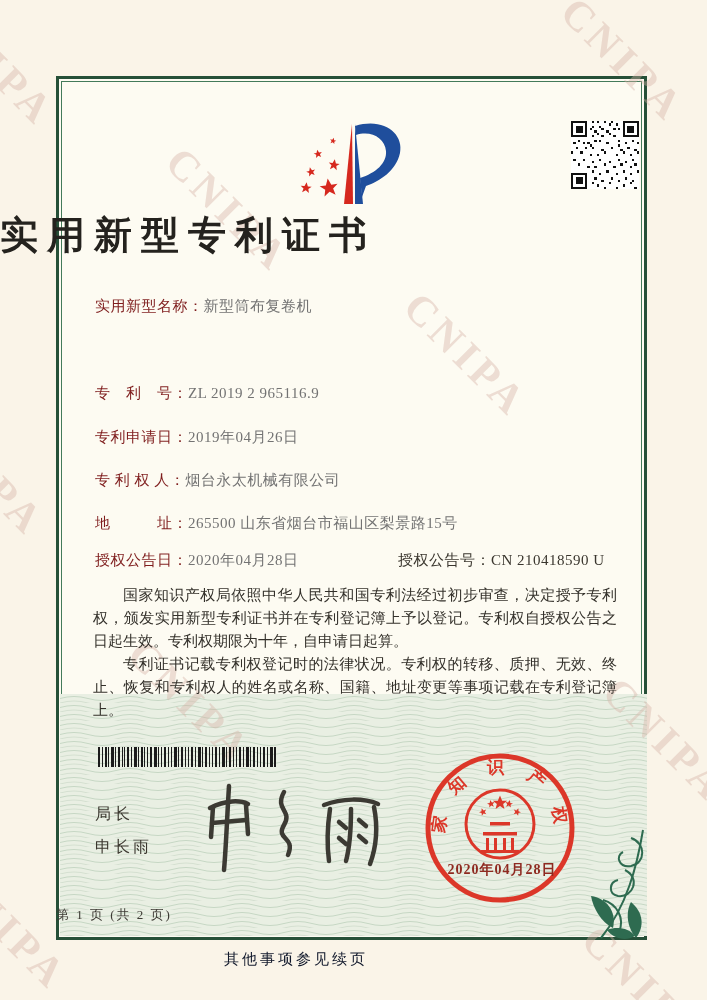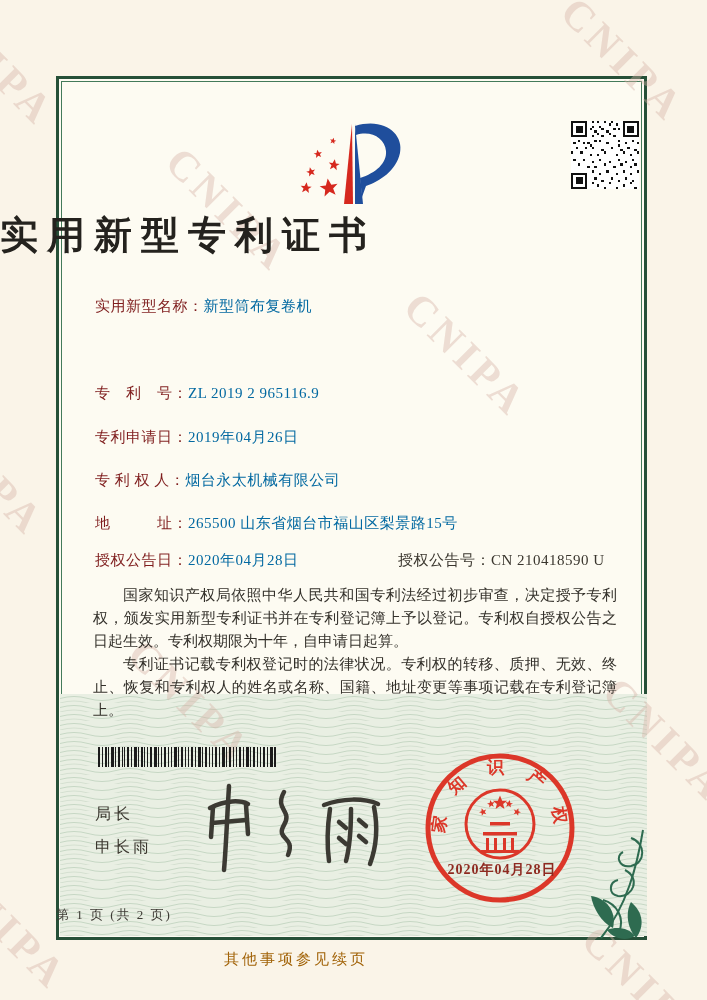--- a/index.html
+++ b/index.html
@@ -11,30 +11,30 @@
       transform:rotate(45deg);transform-origin:left top;white-space:nowrap;pointer-events:none;}
   .frame{position:absolute;left:56px;top:76px;width:585px;height:858px;border:3px solid #265038;
          background:#fdfbf2;z-index:0;}
   .frame-inner{position:absolute;inset:2px;border:1px solid #437a5a;}
   .z{position:absolute;z-index:3;}
   .cert-no{left:95px;top:116px;font-size:15px;letter-spacing:2px;color:#45413a;}
   .title{left:0;width:704px;top:210px;text-align:left;font-size:38px;font-weight:bold;
          letter-spacing:9px;color:#24221e;}
   .row{left:95px;width:540px;font-size:15px;letter-spacing:0.5px;white-space:pre;color:#3a362e;}
   .row .lbl{color:#7f1d1d;}
-  .row .val{color:#0369a1;}
+  .row .val{color:#737373;}
   .row2{left:398px;width:240px;font-size:15px;letter-spacing:0.5px;white-space:pre;}
   .paras{left:93px;top:584px;width:524px;font-size:15px;line-height:23px;text-align:justify;color:#33302a;}
   .paras p{margin:0;text-indent:2em;}
   .signer-title{left:95px;top:804px;font-size:16px;letter-spacing:3px;}
   .signer-name{left:95px;top:837px;font-size:16px;letter-spacing:3px;}
   .seal-date{left:418px;top:861px;width:168px;text-align:center;font-size:14px;
              letter-spacing:1px;color:#8e2a20;z-index:5;font-weight:bold;}
   .page-info{left:56px;top:906px;width:591px;text-align:left;font-size:13px;letter-spacing:2px;color:#3c3933;}
-  .note{left:0;top:950px;width:592px;text-align:center;font-size:15px;letter-spacing:3px;color:#a16207;font-family:Liberation Serif, serif;}
+  .note{left:0;top:950px;width:592px;text-align:center;font-size:15px;letter-spacing:3px;color:#0f172a;font-family:Liberation Serif, serif;}
   svg{display:block;}
 </style>
 </head>
 <body>
 
 <div class="page">
 
   <svg class="band" width="587" height="242" aria-hidden="true">
     <defs>
       <pattern id="gw" width="56" height="9" patternUnits="userSpaceOnUse">

